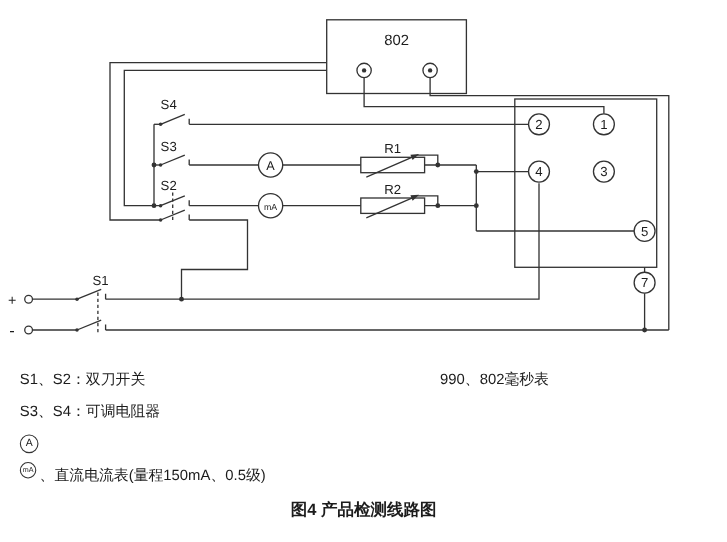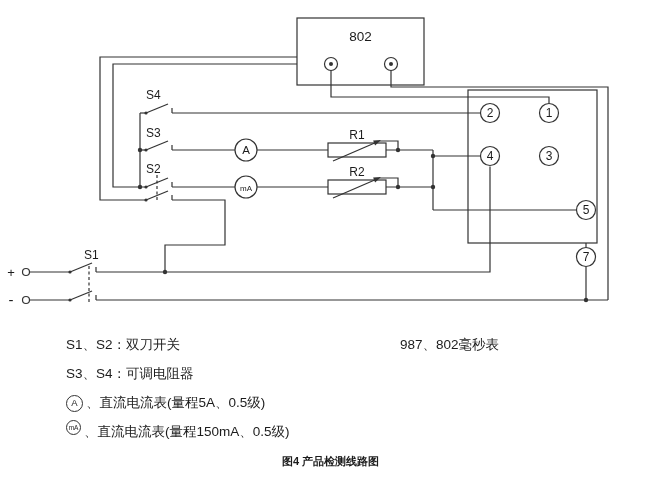--- a/index.html
+++ b/index.html
@@ -3,33 +3,33 @@
 <meta charset="utf-8">
 <style>
   html,body{margin:0;padding:0;background:#ffffff;}
   body{
     width:661px;height:493px;position:relative;overflow:hidden;
     font-family:"Liberation Sans","DejaVu Sans",sans-serif;color:#1c1c1c;
   }
   .stage{position:absolute;inset:0;border-radius:26px;}
   svg text{font-family:"Liberation Sans","DejaVu Sans",sans-serif;fill:#1c1c1c;}
   .legend-col{position:absolute;display:flex;flex-direction:column;gap:9px;font-size:13.5px;}
-  .legend-col-left{left:18px;top:335px;margin-left:48px;}
+  .legend-col-left{left:18px;top:335px;}
   .legend-col-right{left:388px;top:335px;}
   .legend-row{height:20px;line-height:20px;white-space:nowrap;display:flex;align-items:center;}
   .legend-row.indent{padding-left:12px;}
   .sym{
     display:inline-flex;width:17px;height:17px;box-sizing:border-box;
     border:1.3px solid #333;border-radius:50%;align-items:center;justify-content:center;
     font-size:9.5px;margin-right:3px;background:#fff;flex:0 0 auto;
   }
   .sym-small{width:15px;height:15px;font-size:6.5px;align-self:flex-start;margin-top:-2px;}
   .caption{
     position:absolute;left:0;top:454px;width:661px;text-align:center;
-    font-size:11px;font-weight:bold;
+    font-size:15px;font-weight:bold;
   }
 </style>
 </head>
 <body>
 
 <div class="stage">
 
   <svg width="661" height="330" viewBox="0 0 661 330">
 
     <g stroke="#333" stroke-width="1.2" fill="none">
@@ -170,29 +170,28 @@
   
   <div class="legend-col legend-col-left">
     <div class="legend-row">
       <span>S1、S2：双刀开关</span>
     </div>
     <div class="legend-row">
       <span>S3、S4：可调电阻器</span>
     </div>
     <div class="legend-row">
       <span class="sym">A</span>
-      <span>、直流电流表(量程5A、0.5级)</span>
     </div>
     <div class="legend-row">
       <span class="sym sym-small">mA</span>
       <span>、直流电流表(量程150mA、0.5级)</span>
     </div>
   </div>
 
   <div class="legend-col legend-col-right">
     <div class="legend-row indent">
-      <span>987、802毫秒表</span>
+      <span>990、802毫秒表</span>
     </div>
   </div>
 
   <div class="caption">图4 产品检测线路图</div>
 
 </div>
 
 </body></html>

